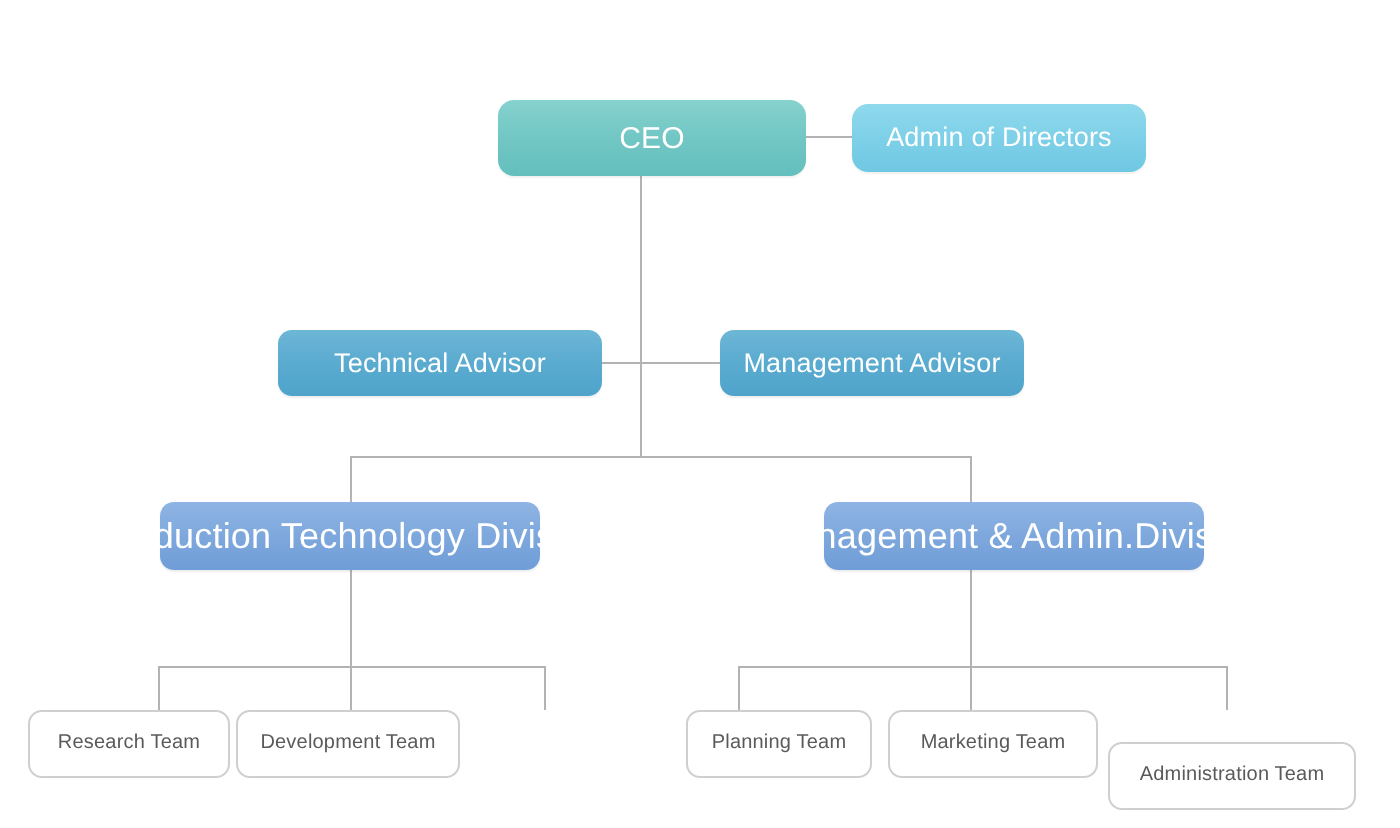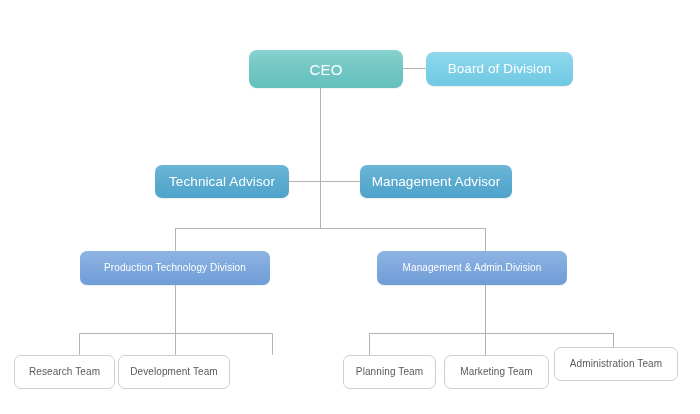--- a/index.html
+++ b/index.html
@@ -65,21 +65,21 @@
     color: #ffffff;
     font-size: 13.5px;
     border-radius: 7px;
     box-shadow: 0 1px 1px rgba(0,0,0,0.07);
   }
 
   
   .node.division {
     background: linear-gradient(180deg, #8fb4e3 0%, #7ea8dd 50%, #6f9dd7 100%);
     color: #ffffff;
-    font-size: 10px;
+    font-size: 18px;
     border-radius: 7px;
     box-shadow: 0 1px 1px rgba(0,0,0,0.07);
   }
 
   
   .node.team {
     background: #ffffff;
     color: #5a5a5a;
     font-size: 10px;
     border: 1px solid #cfcfcf;
@@ -121,53 +121,53 @@
   <div class="line h" style="left:369px; top:333px; width:244px;"></div>
   <div class="line v" style="left:369px; top:333px; height:22px;"></div>
   <div class="line v" style="left:485px; top:333px; height:22px;"></div>
   <div class="line v" style="left:613px; top:333px; height:22px;"></div>
 
   <div class="node ceo" style="left:249px; top:50px; width:154px; height:38px;">
     <span class="node-label">CEO</span>
   </div>
 
   <div class="node board" style="left:426px; top:52px; width:147px; height:34px;">
-    <span class="node-label">Board of Division</span>
+    <span class="node-label">Admin of Directors</span>
   </div>
 
-  <div class="node advisor" style="left:139px; top:165px; width:134px; height:33px;margin-left:16px;">
+  <div class="node advisor" style="left:139px; top:165px; width:162px; height:33px;">
     <span class="node-label">Technical Advisor</span>
   </div>
 
   <div class="node advisor" style="left:360px; top:165px; width:152px; height:33px;">
     <span class="node-label">Management Advisor</span>
   </div>
 
   <div class="node division" style="left:80px; top:251px; width:190px; height:34px;">
     <span class="node-label">Production Technology Division</span>
   </div>
 
-  <div class="node division" style="left:377px; top:251px; width:190px; height:34px;">
+  <div class="node division" style="left:412px; top:251px; width:190px; height:34px;">
     <span class="node-label">Management &amp; Admin.Division</span>
   </div>
 
   <div class="node team" style="left:14px; top:355px; width:101px; height:34px;">
     <span class="node-label">Research Team</span>
   </div>
 
   <div class="node team" style="left:118px; top:355px; width:112px; height:34px;">
     <span class="node-label">Development Team</span>
   </div>
 
 
   <div class="node team" style="left:343px; top:355px; width:93px; height:34px;">
     <span class="node-label">Planning Team</span>
   </div>
 
   <div class="node team" style="left:444px; top:355px; width:105px; height:34px;align-items:center;">
     <span class="node-label">Marketing Team</span>
   </div>
 
-  <div class="node team" style="left:554px; top:347px; width:124px; height:34px;">
+  <div class="node team" style="left:554px; top:371px; width:124px; height:34px;">
     <span class="node-label">Administration Team</span>
   </div>
 
 </div>
 
 </body></html>

